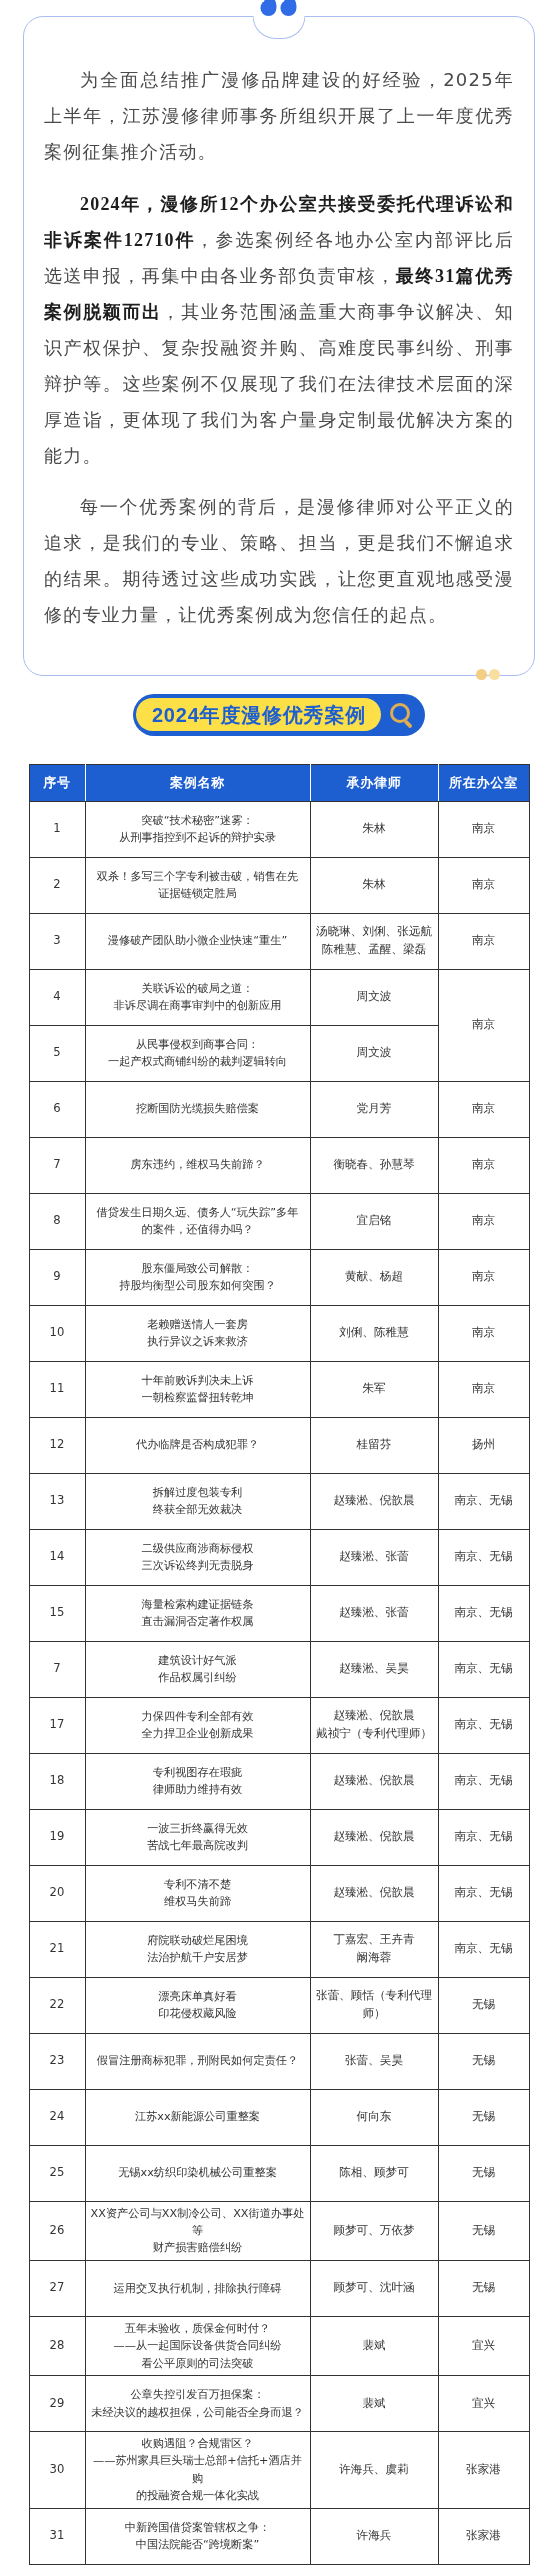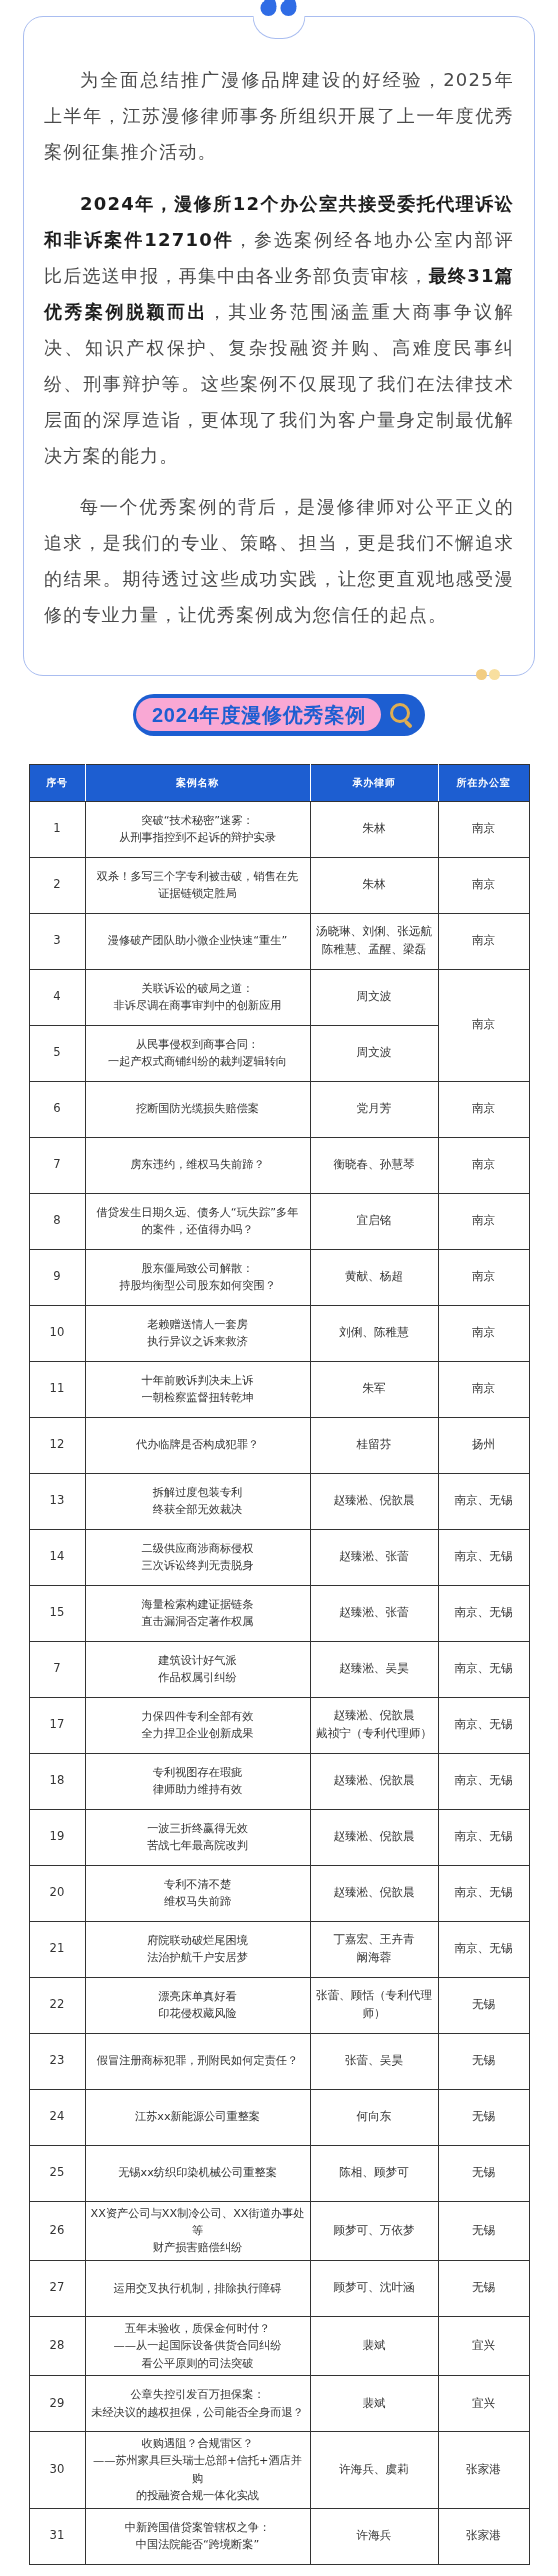--- a/index.html
+++ b/index.html
@@ -66,21 +66,21 @@
   .quote-card p{
     font-size:18px;
     line-height:36px;
     letter-spacing:1.2px;
     color:var(--text);
     text-indent:2em;
     text-align:justify;
     margin-bottom:15.5px;
   }
   .quote-card p:last-child{margin-bottom:0;}
-  .quote-card b{color:var(--text-strong);font-weight:700;}
+  .quote-card b{color:var(--text-strong);font-weight:700;font-family:Liberation Serif, serif;}
   .dots{
     position:absolute;
     bottom:-5.4px;
     right:34px;
     display:flex;
     gap:2.3px;
   }
   .dot{width:11px;height:11px;border-radius:50%;}
   .dot.d1{background:var(--dot1);}
   .dot.d2{background:var(--dot2);}
@@ -89,21 +89,21 @@
   .section-btn{
     display:flex;align-items:center;
     background:var(--accent);
     border:none;
     border-radius:23px;
     padding:3.9px 11px 3.9px 3.9px;
     height:42px;
     cursor:pointer;
   }
   .section-btn .label-pill{
-    background:#f9a8d4;
+    background:#fde047;
     color:var(--accent);
     font-weight:700;
     font-size:20px;
     letter-spacing:0.8px;
     border-radius:18.6px;
     padding:3.9px 15.5px;
     line-height:26px;
     white-space:nowrap;
   }
   .search-icon{
@@ -130,21 +130,21 @@
   .cases-table{
     width:499px;
     margin:28px auto 42px auto;
     border-collapse:collapse;
     table-layout:fixed;
     border:1.6px solid var(--table-border);
   }
   .cases-table th{
     background:var(--accent);
     color:#ffffff;
-    font-size:10px;
+    font-size:13px;
     font-weight:700;
     height:37px;
     letter-spacing:0.8px;
     border-bottom:0.8px solid var(--table-border);
     margin-left:46px;
   }
   .cases-table th:not(:last-child){border-right:1.6px solid #ffffff;}
   .cases-table td{
     border:0.8px solid var(--table-border);
     height:56px;

